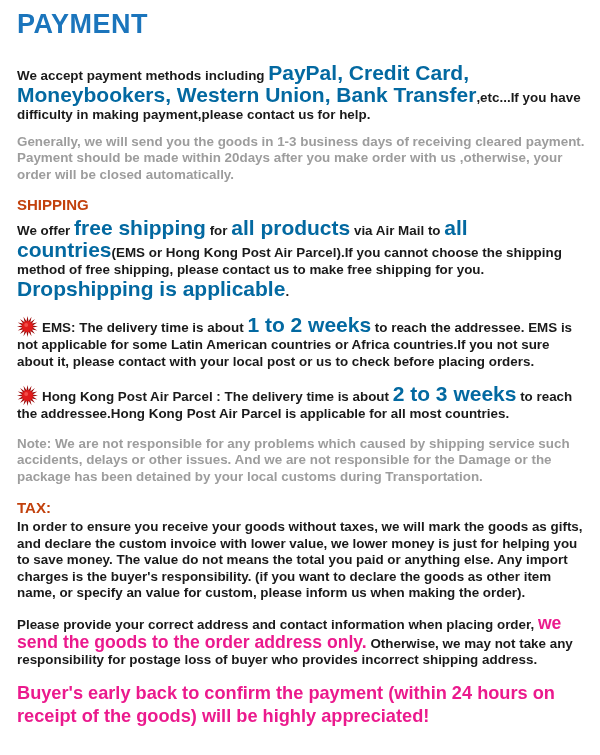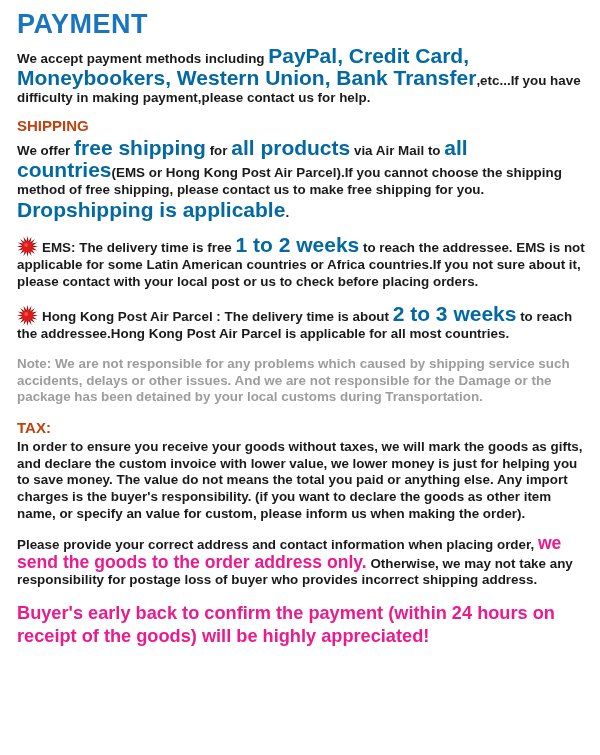--- a/index.html
+++ b/index.html
@@ -13,21 +13,21 @@
     box-sizing: border-box;
     width: 600px;
     min-height: 755px;
     padding: 8px 14px 8px 17px;
     background: #ffffff;
   }
   .payment-title {
     color: #1b75bc;
     font-size: 27px;
     line-height: 1.1;
-    margin: 2px 0 5px 0;
+    margin: 2px 0 22px 0;
     letter-spacing: 0.5px;
   }
   .section-title {
     font-size: 15px;
     line-height: 1.15;
     margin: 2px 0 3px 0;
     color: #c2410c;
   }
   p.para {
     margin: 0 0 10px 0;
@@ -62,30 +62,31 @@
 </style>
 </head>
 <body>
 
 <div class="page">
 
   <h1 class="payment-title">PAYMENT</h1>
 
   <p class="para"><span>We accept payment methods including </span><span class="hl">PayPal, Credit Card, Moneybookers, Western Union, Bank Transfer</span><span>,etc...If you have difficulty in making payment,please contact us for help.</span></p>
 
+  <p class="para note gap-lg">Generally, we will send you the goods in 1-3 business days of receiving cleared payment. Payment should be made within 20days after you make order with us ,otherwise, your order will be closed automatically.</p>
 
   <h2 class="section-title">SHIPPING</h2>
 
   <p class="para gap-lg"><span>We offer </span><span class="hl">free shipping</span><span> for </span><span class="hl">all products</span><span> via Air Mail to </span><span class="hl">all countries</span><span>(EMS or Hong Kong Post Air Parcel).If you cannot choose the shipping method of free shipping, please contact us to make free shipping for you. </span><span class="hl">Dropshipping is applicable</span><span>.</span></p>
 
   <p class="para gap-lg"><svg class="star-icon" viewBox="0 0 24 24" aria-hidden="true">
         <polygon fill="#9e0b0b" points="24,12 17.9,13.2 23.1,16.6 17,15.3 20.5,20.5 15.3,17 16.6,23.1 13.2,17.9 12,24 10.8,17.9 7.4,23.1 8.7,17 3.5,20.5 7,15.3 0.9,16.6 6.1,13.2 0,12 6.1,10.8 0.9,7.4 7,8.7 3.5,3.5 8.7,7 7.4,0.9 10.8,6.1 12,0 13.2,6.1 16.6,0.9 15.3,7 20.5,3.5 17,8.7 23.1,7.4 17.9,10.8"></polygon>
         <circle cx="12" cy="12" r="6.3" fill="#e11b1b"></circle>
         <circle cx="10.5" cy="10.3" r="2.2" fill="#f1504a"></circle>
-      </svg><span>EMS: The delivery time is free </span><span class="hl">1 to 2 weeks</span><span> to reach the addressee. EMS is not applicable for some Latin American countries or Africa countries.If you not sure about it, please contact with your local post or us to check before placing orders.</span></p>
+      </svg><span>EMS: The delivery time is about </span><span class="hl">1 to 2 weeks</span><span> to reach the addressee. EMS is not applicable for some Latin American countries or Africa countries.If you not sure about it, please contact with your local post or us to check before placing orders.</span></p>
 
   <p class="para gap-lg"><svg class="star-icon" viewBox="0 0 24 24" aria-hidden="true">
         <polygon fill="#9e0b0b" points="24,12 17.9,13.2 23.1,16.6 17,15.3 20.5,20.5 15.3,17 16.6,23.1 13.2,17.9 12,24 10.8,17.9 7.4,23.1 8.7,17 3.5,20.5 7,15.3 0.9,16.6 6.1,13.2 0,12 6.1,10.8 0.9,7.4 7,8.7 3.5,3.5 8.7,7 7.4,0.9 10.8,6.1 12,0 13.2,6.1 16.6,0.9 15.3,7 20.5,3.5 17,8.7 23.1,7.4 17.9,10.8"></polygon>
         <circle cx="12" cy="12" r="6.3" fill="#e11b1b"></circle>
         <circle cx="10.5" cy="10.3" r="2.2" fill="#f1504a"></circle>
       </svg><span>Hong Kong Post Air Parcel : The delivery time is about </span><span class="hl">2 to 3 weeks</span><span> to reach the addressee.Hong Kong Post Air Parcel is applicable for all most countries.</span></p>
 
 
   <p class="para note gap-lg">Note: We are not responsible for any problems which caused by shipping service such accidents, delays or other issues. And we are not responsible for the Damage or the package has been detained by your local customs during Transportation.</p>
 

